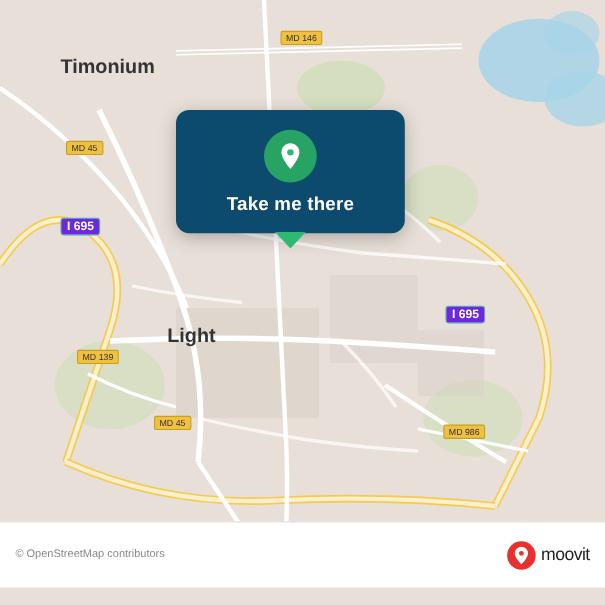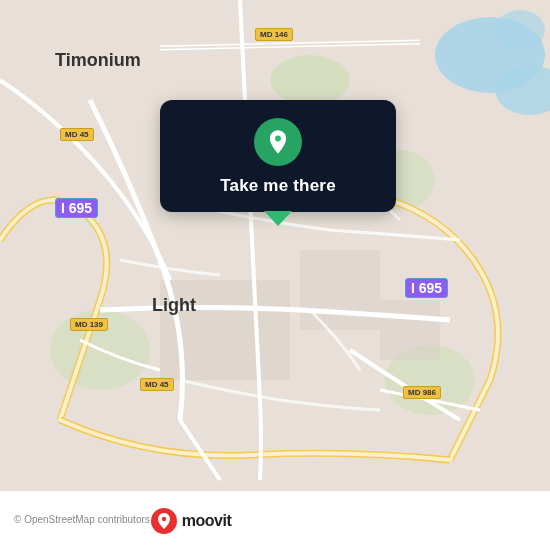--- a/index.html
+++ b/index.html
@@ -26,22 +26,22 @@
       position: absolute;
       top: 0; left: 0;
       width: 100%; height: 100%;
     }
 
     
     #popup-card {
       position: absolute;
       top: 100px;
       left: 160px;
-      width: 236px;
-      background: #0f172a;
+      width: 208px;
+      background: #0c4a6e;
       border-radius: 12px;
       display: flex;
       flex-direction: column;
       align-items: center;
       padding: 18px 20px 16px 20px;
       box-shadow: 0 4px 16px rgba(0,0,0,0.25);
       z-index: 10;
     }
 
     #popup-card::after {
@@ -79,27 +79,28 @@
       background: none;
       border: none;
       cursor: pointer;
       text-align: center;
       letter-spacing: 0.2px;
     }
 
     
     #bottom-bar {
       position: absolute;
-      bottom: 0;
+      bottom: 16px;
       left: 0;
       width: 550px;
       height: 60px;
       background: white;
       display: flex;
       align-items: center;
+      justify-content: space-between;
       padding: 0 14px;
       border-top: 1px solid #ddd;
       z-index: 20;
     }
 
     #bottom-left {
       display: flex;
       flex-direction: column;
     }
 
@@ -121,56 +122,56 @@
       gap: 4px;
     }
 
     .moovit-icon {
       width: 28px;
       height: 28px;
     }
 
     #moovit-text {
       font-size: 16px;
-      font-weight: 700;
+      font-weight: 400;
       color: #222;
       letter-spacing: -0.5px;
     }
 
     
     .road-label {
       position: absolute;
       font-size: 9px;
       color: #555;
       background: rgba(255,255,255,0.7);
       border: 1px solid #ccc;
       border-radius: 3px;
       padding: 1px 4px;
       font-weight: 600;
       white-space: nowrap;
     }
 
     .highway-label {
-      background: #8b5cf6;
+      background: #6d28d9;
       color: white;
       border-color: #5a9ec0;
       border-radius: 3px;
       padding: 1px 5px;
-      font-size: 14px;
+      font-size: 11px;
       font-weight: 700;
     }
 
     .md-label {
       background: #f0c040;
       color: #333;
       border: 1px solid #c8a020;
       border-radius: 2px;
       padding: 1px 4px;
       font-size: 8px;
-      font-weight: 700;
+      font-weight: 400;
     }
 
     .city-label {
       font-size: 18px;
       font-weight: 600;
       color: #333;
       background: none;
       border: none;
       padding: 0;
     }

